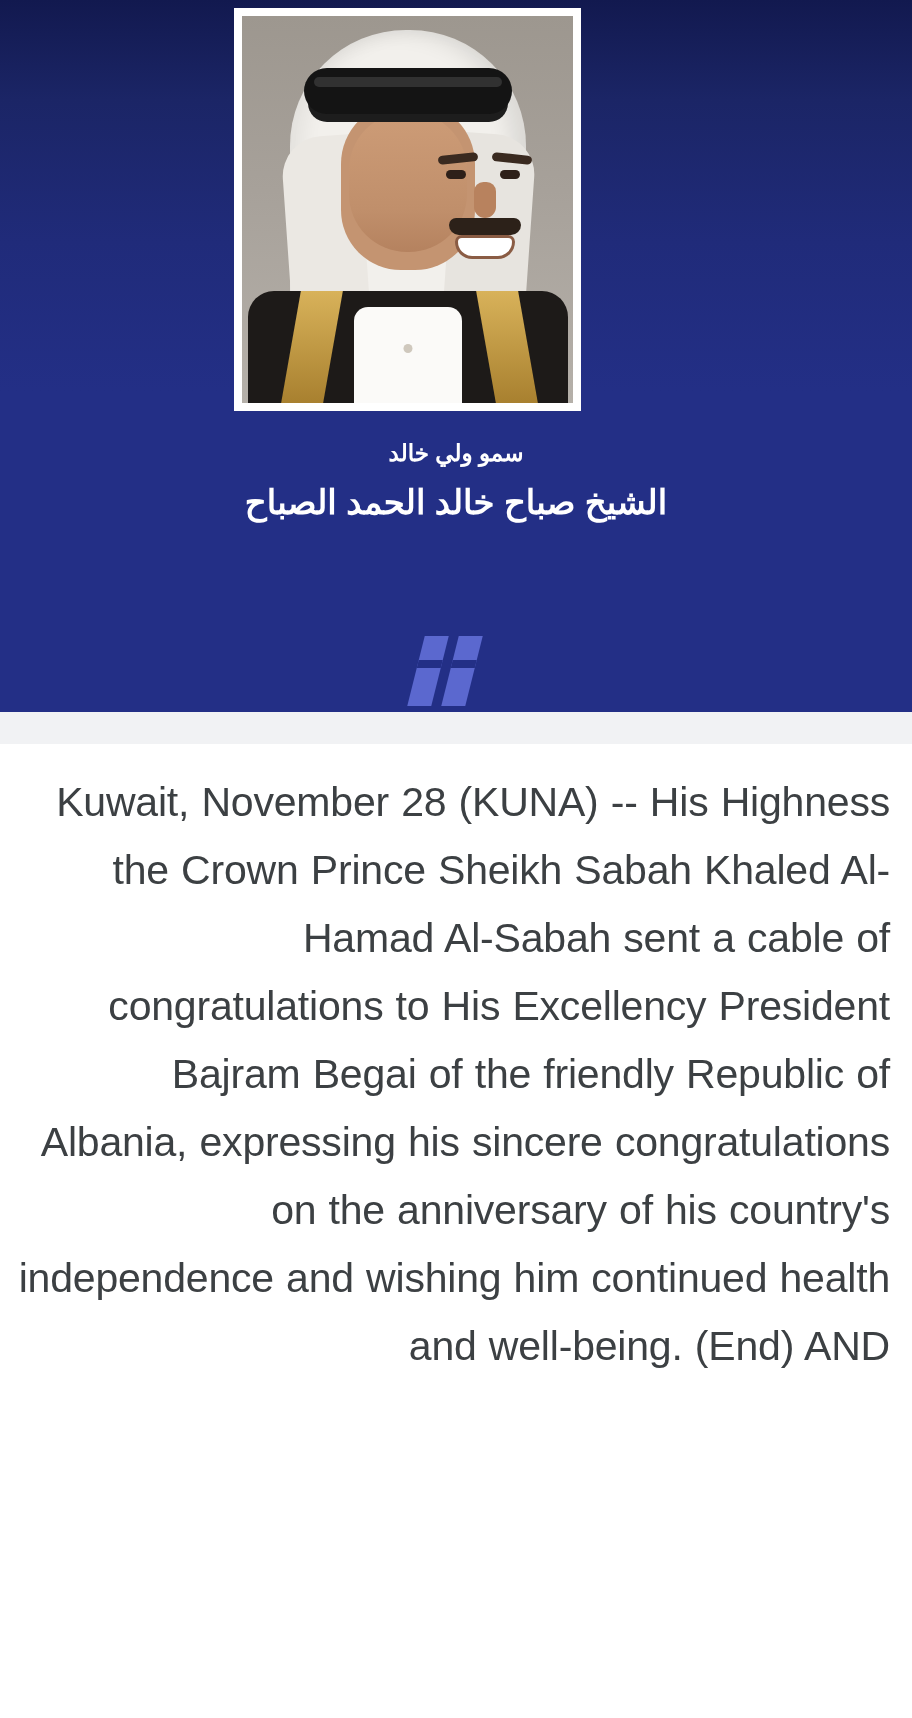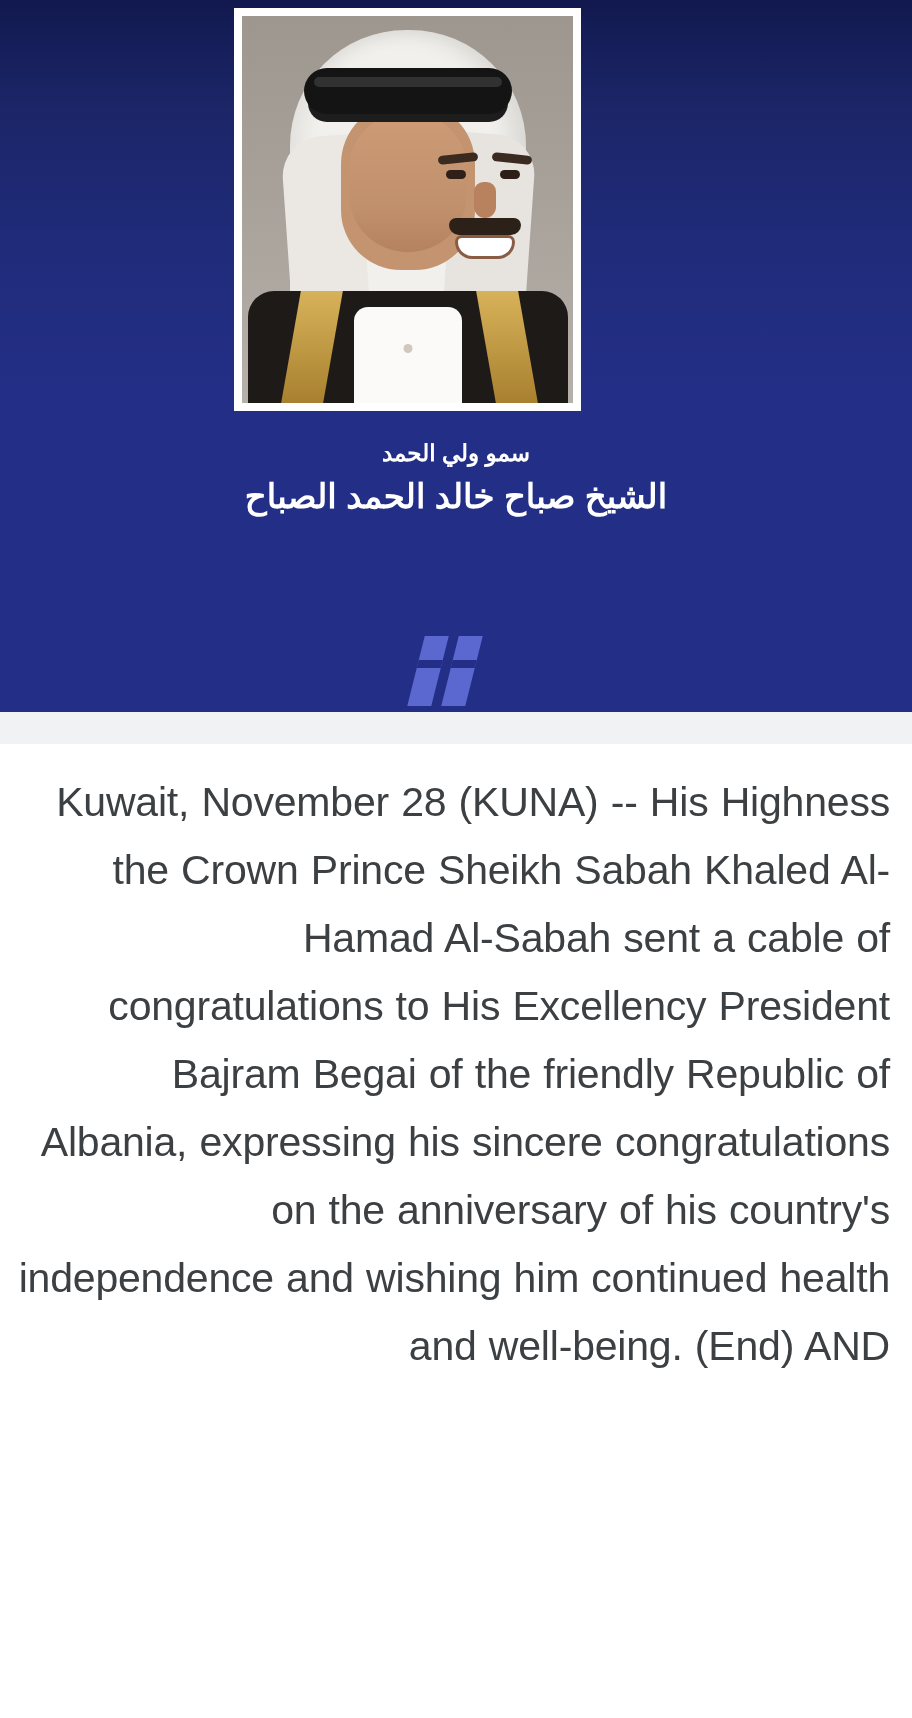--- a/index.html
+++ b/index.html
@@ -228,20 +228,21 @@
     font-size: 23px;
     font-weight: bold;
     letter-spacing: 0.2px;
     line-height: 34px;
   }
   .caption-name {
     color: #ffffff;
     font-size: 34px;
     font-weight: bold;
     line-height: 52px;
+    margin-top: 6px;
   }
 
   .quote-mark {
     position: absolute;
     left: 50%;
     top: 636px;
     transform: translateX(-50%);
     width: 100px;
     height: 70px;
   }
@@ -314,21 +315,21 @@
         <div class="eye-l"></div>
         <div class="eye-r"></div>
         <div class="nose"></div>
         <div class="moustache"></div>
         <div class="mouth"></div>
         <div class="agal"></div>
       </div>
     </div>
 
     <div class="caption-wrap">
-      <div class="caption-sub">سمو ولي الحمد</div>
+      <div class="caption-sub">سمو ولي خالد</div>
       <div class="caption-name">الشيخ صباح خالد الحمد الصباح</div>
     </div>
 
     <div class="quote-mark">
       <span class="qbar b1"></span>
       <span class="qbar b2"></span>
     </div>
   </div>
 
   <div class="divider-band"></div>

